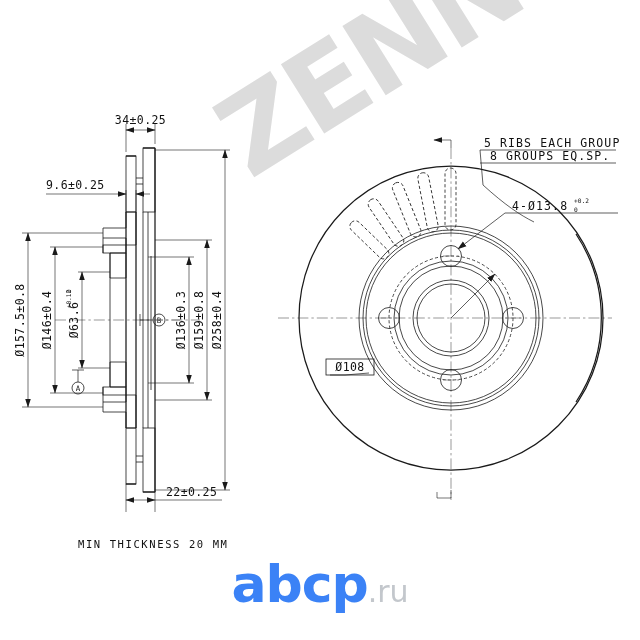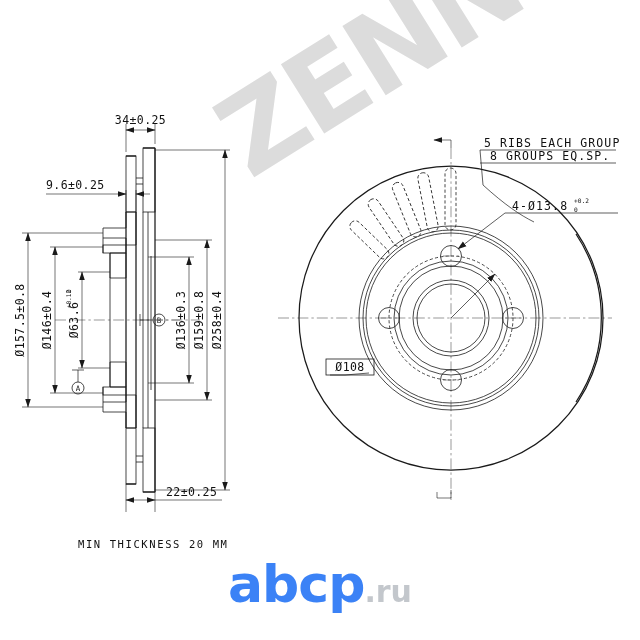--- a/index.html
+++ b/index.html
@@ -89,21 +89,21 @@
     font-family: "DejaVu Sans", sans-serif;
     font-size: 52px;
     font-weight: bold;
     color: #3b82f6;
     letter-spacing: -1px;
     vertical-align: baseline;
   }
   #abcp-watermark .abcp-tld {
     font-family: "DejaVu Sans", sans-serif;
     font-size: 30px;
-    font-weight: bold;
+    font-weight: normal;
     color: #c3c7cc;
     letter-spacing: 0px;
     vertical-align: baseline;
   }
 </style>
 </head>
 <body>
 
 <div id="drawing-root">
 

